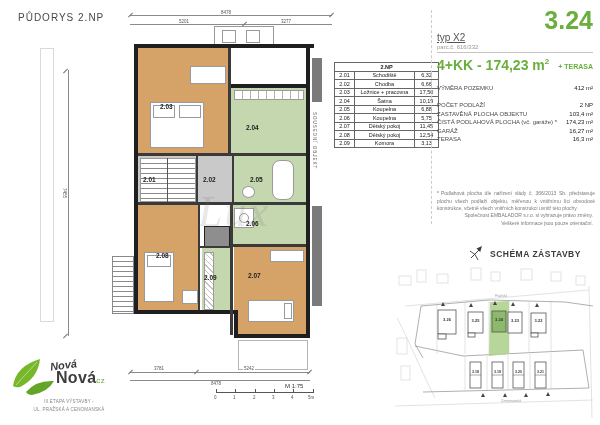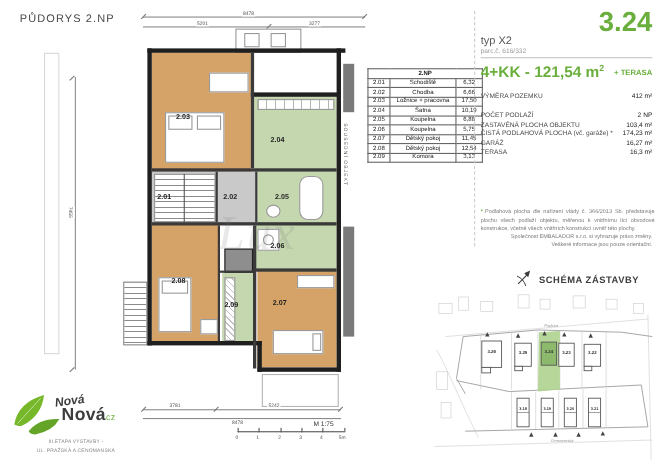--- a/index.html
+++ b/index.html
@@ -26,21 +26,21 @@
   .rtab{position:absolute;left:334px;top:62px;border-collapse:collapse;background:#fff;}
   .rtab th,.rtab td{border:1px solid #666;font-size:5.5px;font-weight:400;color:#222;
                     padding:0 2px;height:7.5px;text-align:center;white-space:nowrap;}
   .rtab th{font-weight:700;}
   .rtab td:nth-child(1){width:15px;}
   .rtab td:nth-child(2){width:55px;}
   .rtab td:nth-child(3){width:19px;}
   
   .ip-title{position:absolute;left:437px;top:13px;font-size:13px;font-weight:700;letter-spacing:.4px;color:#3c3c3c;}
   .ip-number{position:absolute;left:527px;top:6px;width:66px;text-align:right;font-size:25px;font-weight:700;}
-  .ip-sub{position:absolute;left:437px;top:32px;font-size:10px;color:#555;}
+  .ip-sub{position:absolute;left:437px;top:32px;font-size:10px;color:#555;text-decoration:underline;}
   .ip-parcel{position:absolute;left:437px;top:44px;font-size:6px;color:#999;}
   .ip-rule{position:absolute;left:437px;top:52px;width:156px;height:1px;background:#c4c4c4;}
   .ip-dispo{position:absolute;left:437px;top:57px;font-size:14px;font-weight:700;}
   .ip-dispo sup{font-size:8px;}
   .ip-terasa{position:absolute;left:537px;top:63px;width:56px;text-align:right;font-size:7px;font-weight:700;}
   .specs{position:absolute;left:437px;top:85px;width:156px;}
   .spec-row{display:flex;justify-content:space-between;font-size:6px;margin-bottom:2.6px;}
   .spec-row.gap{margin-bottom:11px;}
   .spec-label{color:#4a4a4a;}
   .spec-val{color:#222;}
@@ -238,21 +238,21 @@
     </tbody>
   </table>
 
   <div class="fold"></div>
 
   <div class="ip-number green">3.24</div>
   <div class="ip-sub">typ X2</div>
   <div class="ip-parcel">parc.č. 616/332</div>
   <div class="ip-rule"></div>
   <div class="ip-dispo green">
-    <span>4+KK - 121,54 m</span><sup>2</sup>
+    <span>4+KK - 174,23 m</span><sup>2</sup>
   </div>
   <div class="ip-terasa green">+ TERASA</div>
 
   <div class="specs">
     <div class="spec-row gap">
       <span class="spec-label">VÝMĚRA POZEMKU</span>
       <span class="spec-val">412 m²</span>
     </div>
     <div class="spec-row">
       <span class="spec-label">POČET PODLAŽÍ</span>

